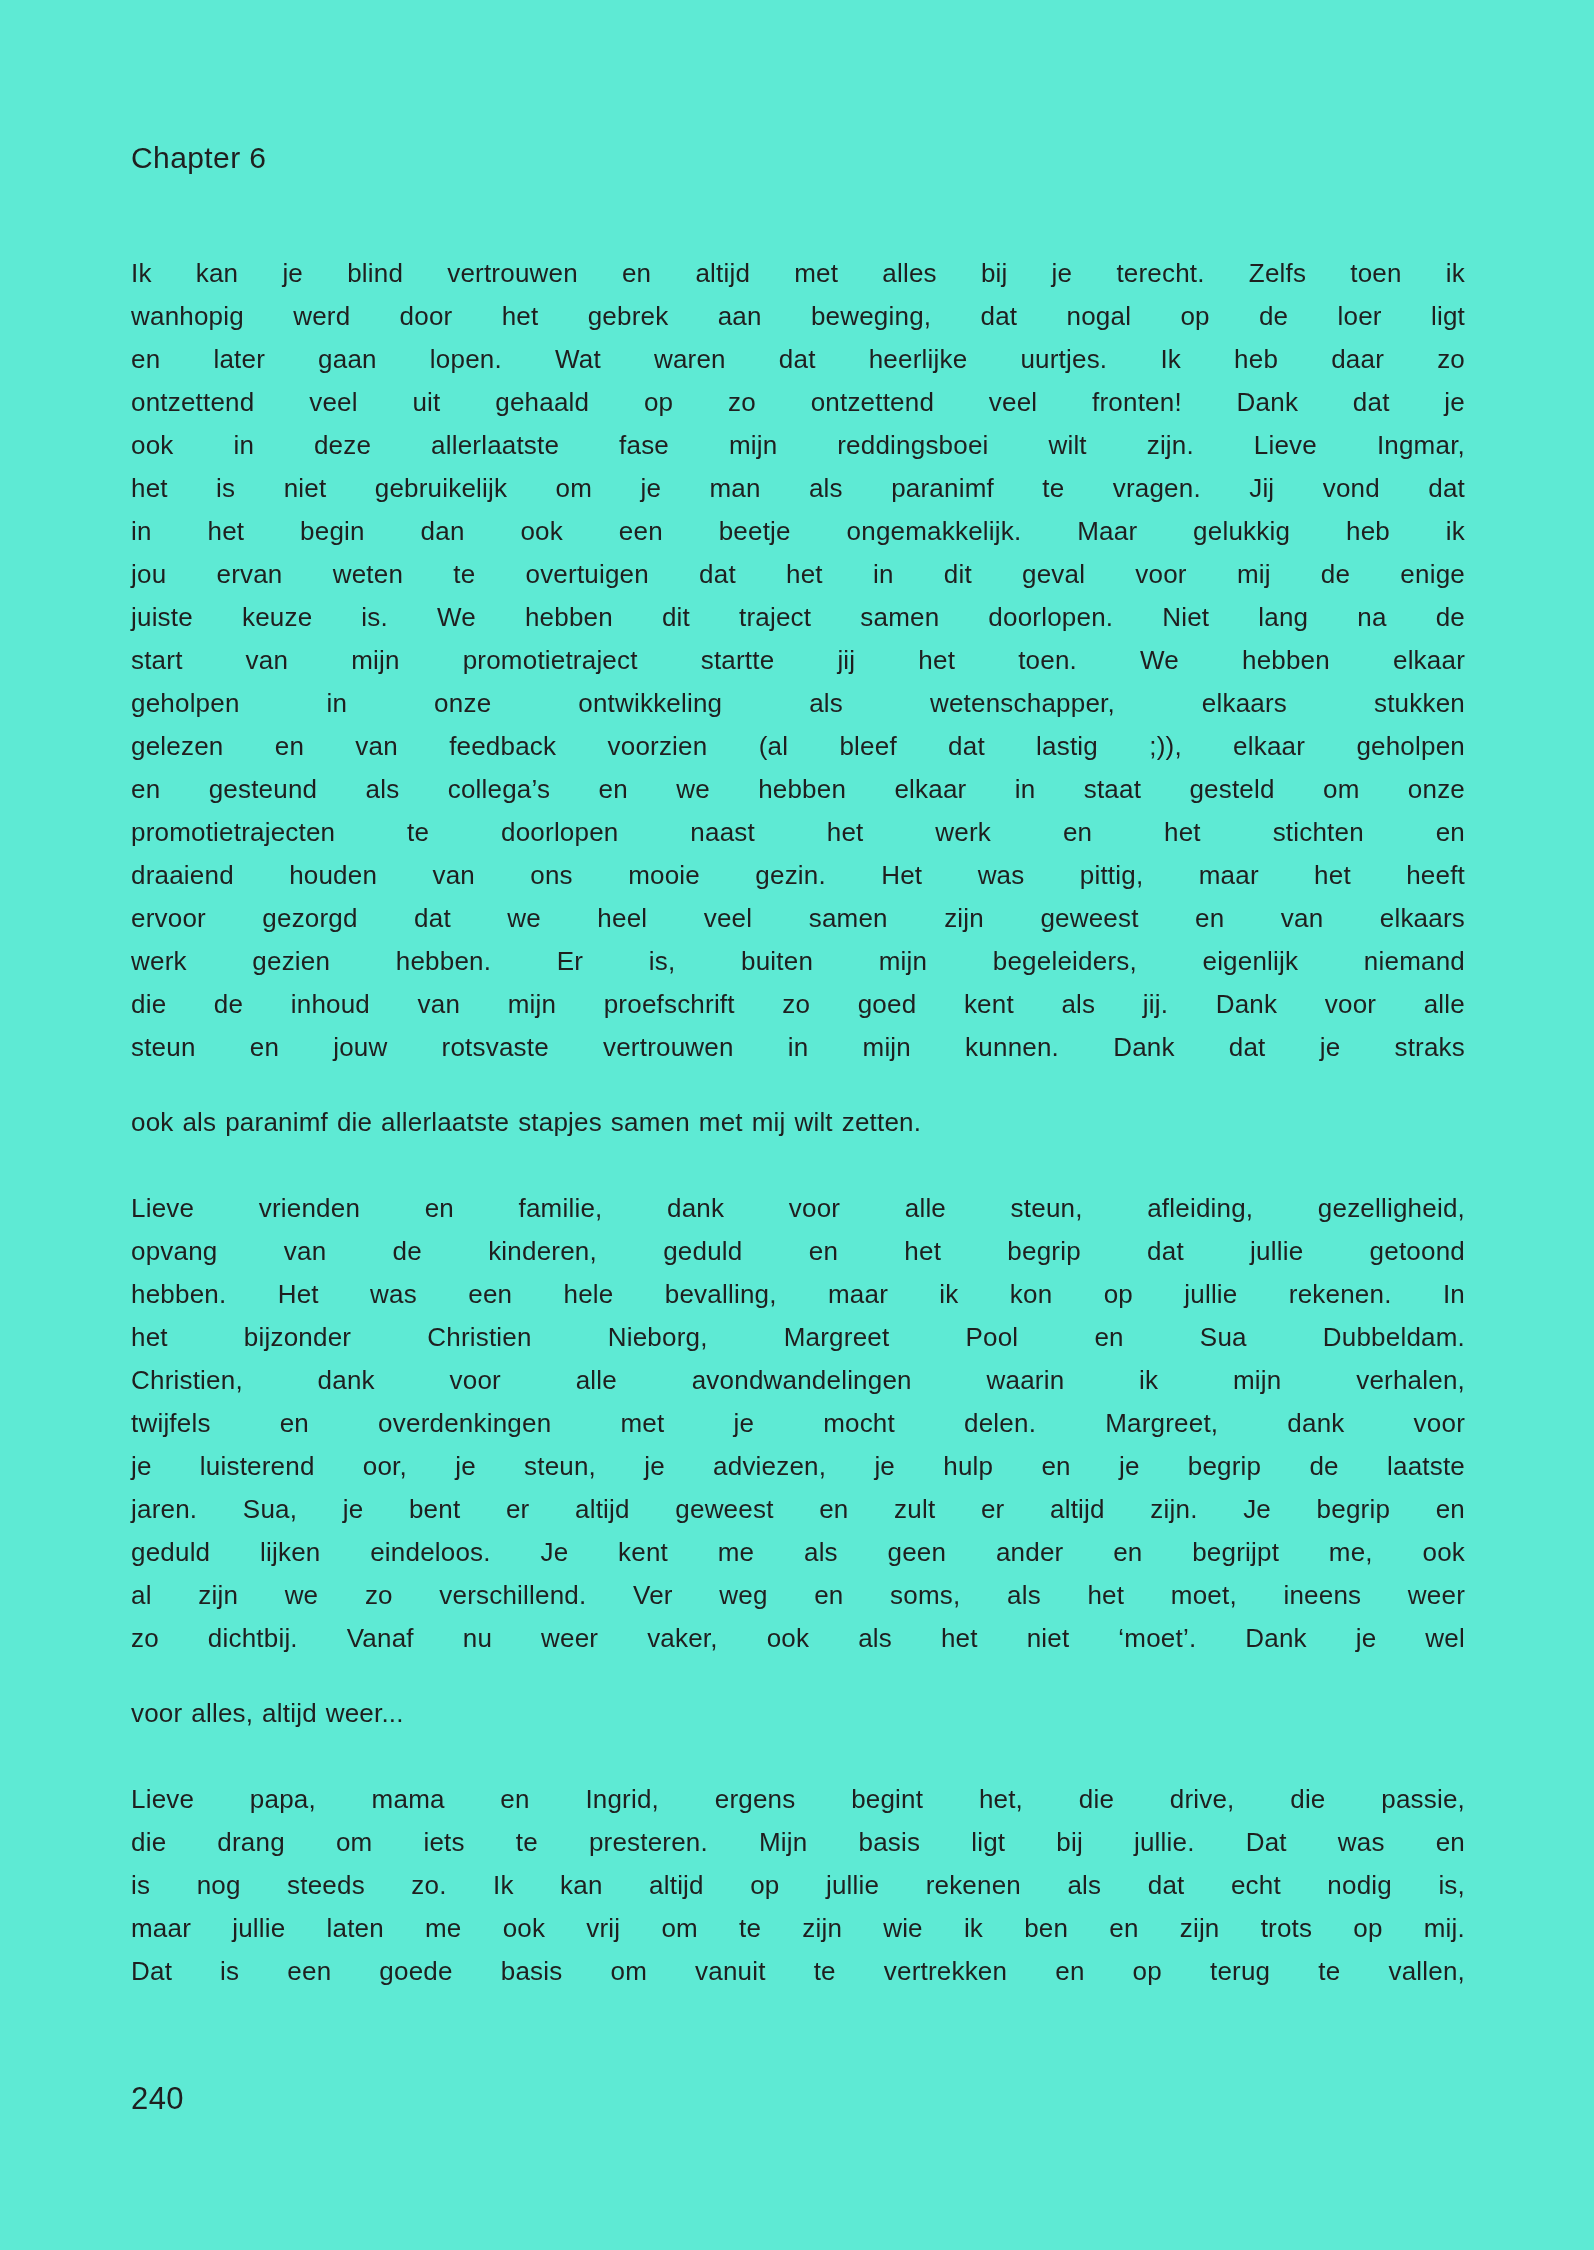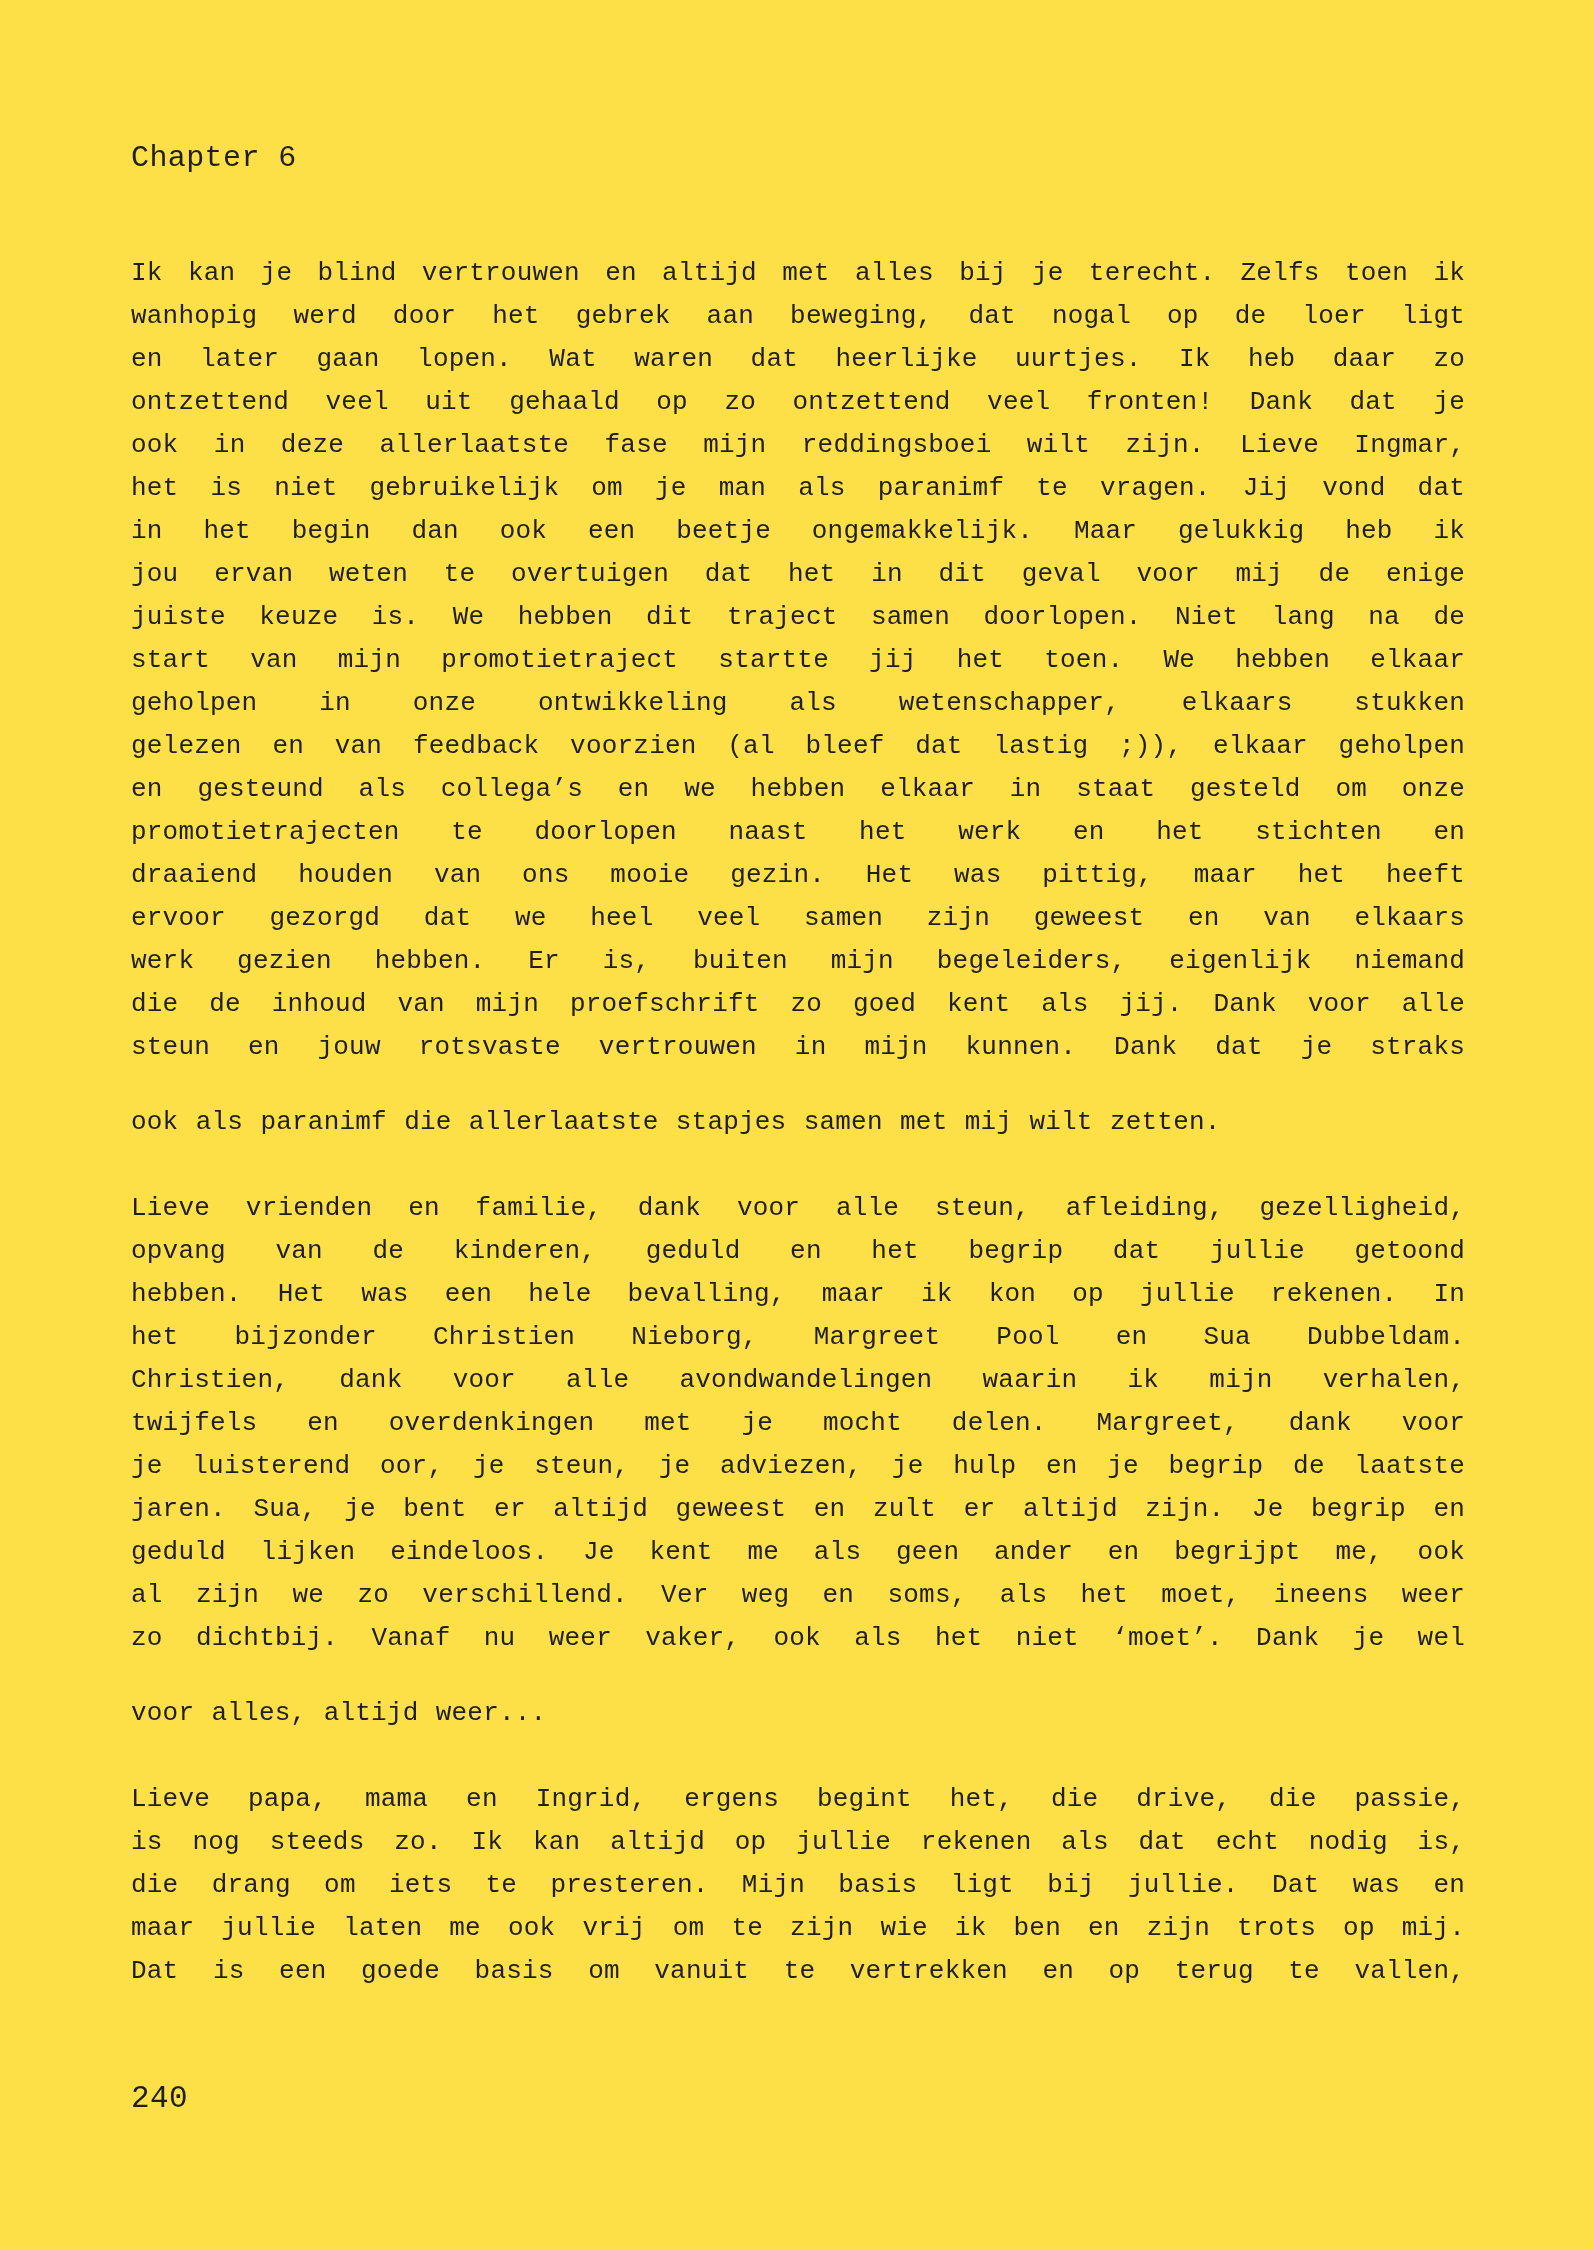--- a/index.html
+++ b/index.html
@@ -54,21 +54,21 @@
     left: 131px;
     top: 2079px;
     font-size: 31px;
     line-height: 40px;
     letter-spacing: 0.4px;
   }
 </style>
 </head>
 <body>
 
-<div class="page" style="background: #fde047; color: rgb(31, 31, 31); font-family: Liberation Mono, monospace;">
+<div class="page" style="background: #5eead4; color: rgb(31, 31, 31);">
   <div class="chapter-header">Chapter 6</div>
 
   <div class="page-body">
       <div class="paragraph">
         <div class="line">Ik kan je blind vertrouwen en altijd met alles bij je terecht. Zelfs toen ik</div>
         <div class="line">wanhopig werd door het gebrek aan beweging, dat nogal op de loer ligt</div>
         <div class="line">en later gaan lopen. Wat waren dat heerlijke uurtjes. Ik heb daar zo</div>
         <div class="line">ontzettend veel uit gehaald op zo ontzettend veel fronten! Dank dat je</div>
         <div class="line">ook in deze allerlaatste fase mijn reddingsboei wilt zijn. Lieve Ingmar,</div>
         <div class="line">het is niet gebruikelijk om je man als paranimf te vragen. Jij vond dat</div>
@@ -96,21 +96,21 @@
         <div class="line">twijfels en overdenkingen met je mocht delen. Margreet, dank voor</div>
         <div class="line">je luisterend oor, je steun, je adviezen, je hulp en je begrip de laatste</div>
         <div class="line">jaren. Sua, je bent er altijd geweest en zult er altijd zijn. Je begrip en</div>
         <div class="line">geduld lijken eindeloos. Je kent me als geen ander en begrijpt me, ook</div>
         <div class="line">al zijn we zo verschillend. Ver weg en soms, als het moet, ineens weer</div>
         <div class="line">zo dichtbij. Vanaf nu weer vaker, ook als het niet ‘moet’. Dank je wel</div>
         <div class="line last">voor alles, altijd weer...</div>
       </div>
       <div class="paragraph">
         <div class="line">Lieve papa, mama en Ingrid, ergens begint het, die drive, die passie,</div>
+        <div class="line">die drang om iets te presteren. Mijn basis ligt bij jullie. Dat was en</div>
         <div class="line">is nog steeds zo. Ik kan altijd op jullie rekenen als dat echt nodig is,</div>
-        <div class="line">die drang om iets te presteren. Mijn basis ligt bij jullie. Dat was en</div>
         <div class="line">maar jullie laten me ook vrij om te zijn wie ik ben en zijn trots op mij.</div>
         <div class="line">Dat is een goede basis om vanuit te vertrekken en op terug te vallen,</div>
       </div>
     </div>
 
   <div class="page-number">240</div>
 </div>
 
 </body></html>

